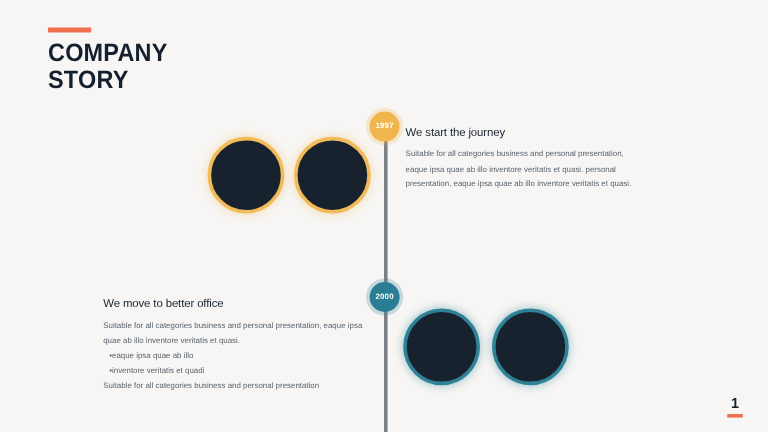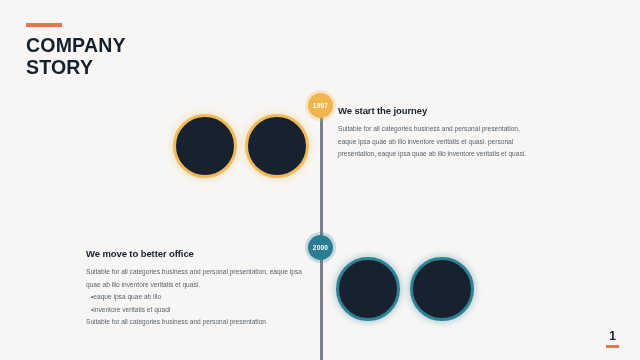--- a/index.html
+++ b/index.html
@@ -19,21 +19,21 @@
     position: relative;
     width: 640px;
     height: 360px;
     background: #f7f6f4;
     overflow: hidden;
   }
 
   
   #title-block {
     position: absolute;
-    left: 26px;
+    left: 40px;
     top: 23px;
     width: 190px;
   }
   #title-rule {
     width: 36px;
     height: 4px;
     background: #f0714f;
     margin-bottom: 7px;
     border-radius: 0.5px;
   }
@@ -106,21 +106,21 @@
     box-shadow: 0 0 7px 1px rgba(47,130,150,0.40);
   }
   #photo-top-1   { left: 173px; top: 114px; width: 64px; height: 64px; }
   #photo-top-2   { left: 245px; top: 114px; width: 64px; height: 64px; }
   #photo-bottom-1{ left: 336px; top: 257px; width: 64px; height: 64px; }
   #photo-bottom-2{ left: 410px; top: 257px; width: 64px; height: 64px; }
 
   
   .event-heading {
     font-size: 9.5px;
-    font-weight: bold;
+    font-weight: normal;
     color: #15202e;
     letter-spacing: -0.1px;
     margin: 0 0 7px 0;
   }
   .event-body {
     font-size: 6.6px;
     line-height: 12.6px;
     color: #59636f;
     margin: 0;
   }

